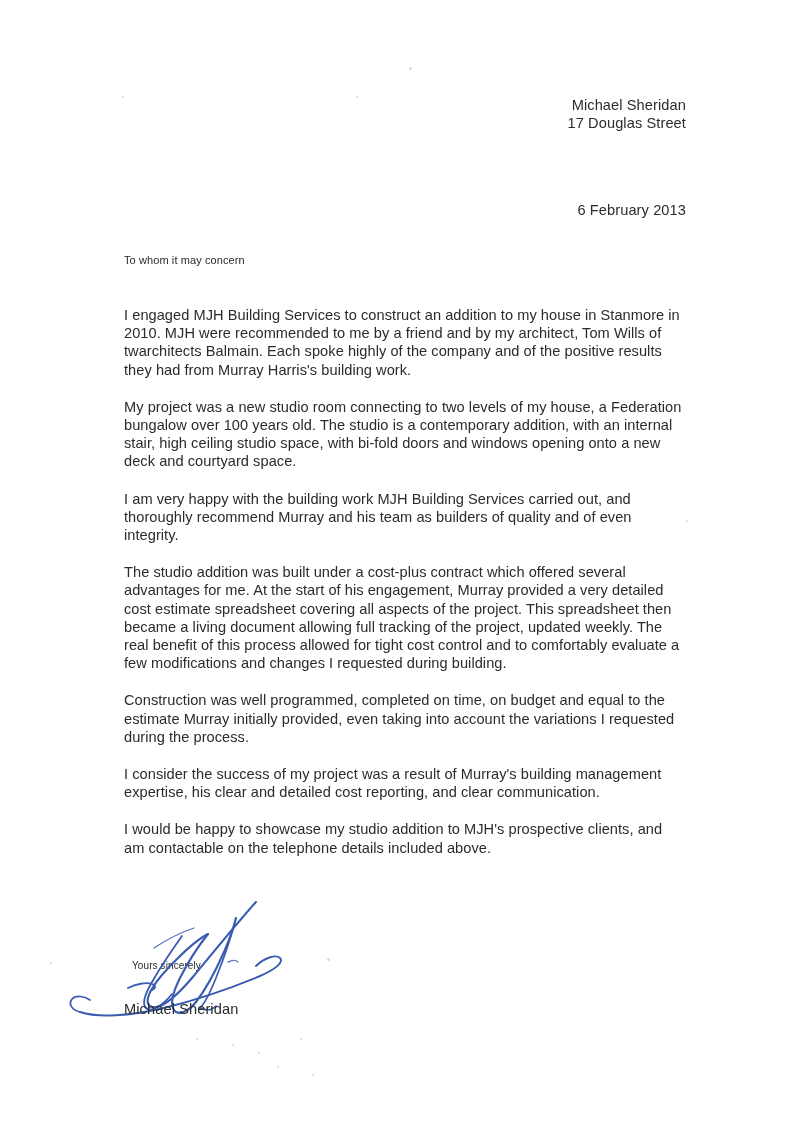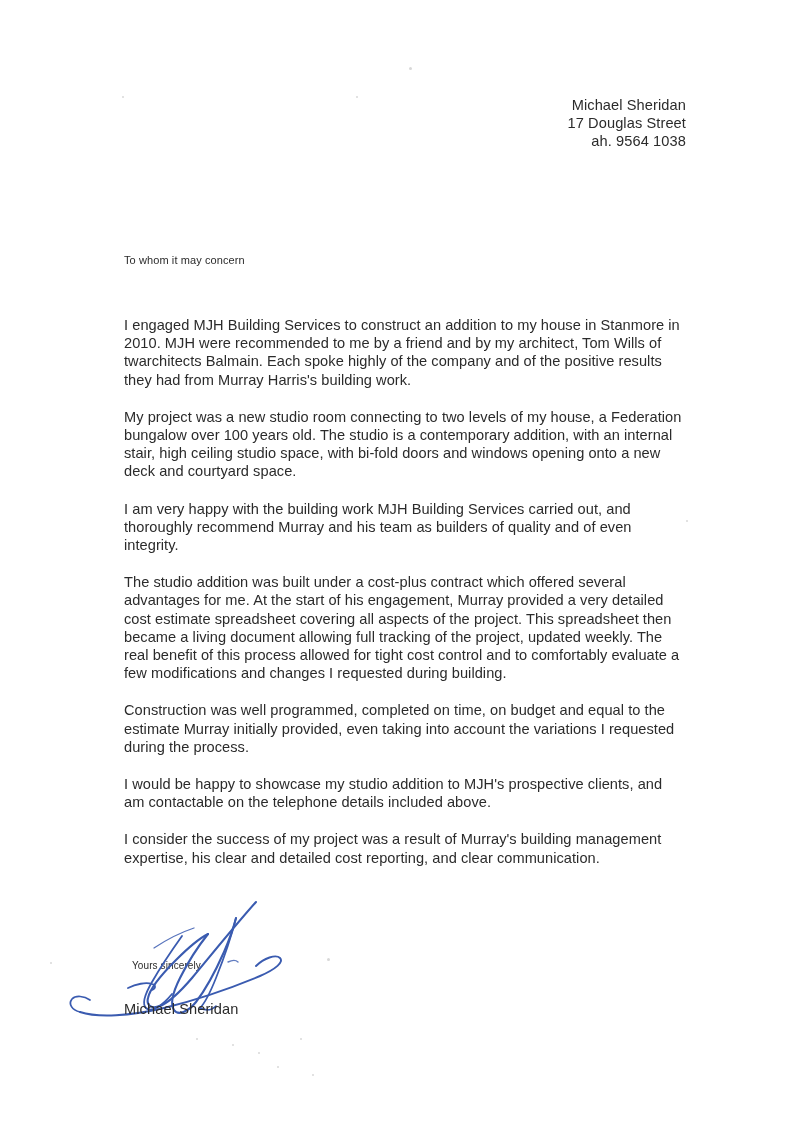--- a/index.html
+++ b/index.html
@@ -58,21 +58,21 @@
   .body-block {
     position: absolute;
     left: 124px;
     top: 300px;
     width: 560px;
   }
   .para {
     font-size: 14.6px;
     line-height: 18.2px;
     letter-spacing: 0.05px;
-    margin: 16px 0 19px 0;
+    margin: 6px 0 19px 0;
     text-align: left;
   }
   .para:last-child { margin-bottom: 0; }
 
   
   .closing {
     position: absolute;
     left: 132px;
     top: 913px;
     font-size: 10px;
@@ -118,34 +118,34 @@
   <div class="speck" style="left:232px;top:1044px;width:2px;height:2px;"></div>
   <div class="speck" style="left:258px;top:1052px;width:2px;height:2px;"></div>
   <div class="speck" style="left:277px;top:1066px;width:2px;height:2px;"></div>
   <div class="speck" style="left:300px;top:1038px;width:2px;height:2px;"></div>
   <div class="speck" style="left:196px;top:1038px;width:2px;height:2px;"></div>
   <div class="speck" style="left:312px;top:1074px;width:2px;height:2px;"></div>
 
   <div class="sender-block">
     <div class="sender-line">Michael Sheridan</div>
     <div class="sender-line">17 Douglas Street</div>
-    <div class="sender-line">ah. 9564 1038</div>
   </div>
 
+  <div class="date-line">6 February 2013</div>
 
   <div class="salutation">To whom it may concern</div>
 
   <div class="body-block">
     <p class="para">I engaged MJH Building Services to construct an addition to my house in Stanmore in 2010. MJH were recommended to me by a friend and by my architect, Tom Wills of twarchitects Balmain. Each spoke highly of the company and of the positive results they had from Murray Harris's building work.</p>
     <p class="para">My project was a new studio room connecting to two levels of my house, a Federation bungalow over 100 years old. The studio is a contemporary addition, with an internal stair, high ceiling studio space, with bi-fold doors and windows opening onto a new deck and courtyard space.</p>
     <p class="para">I am very happy with the building work MJH Building Services carried out, and thoroughly recommend Murray and his team as builders of quality and of even integrity.</p>
     <p class="para">The studio addition was built under a cost-plus contract which offered several advantages for me. At the start of his engagement, Murray provided a very detailed cost estimate spreadsheet covering all aspects of the project. This spreadsheet then became a living document allowing full tracking of the project, updated weekly. The real benefit of this process allowed for tight cost control and to comfortably evaluate a few modifications and changes I requested during building.</p>
     <p class="para">Construction was well programmed, completed on time, on budget and equal to the estimate Murray initially provided, even taking into account the variations I requested during the process.</p>
+    <p class="para">I consider the success of my project was a result of Murray's building management expertise, his clear and detailed cost reporting, and clear communication.</p>
     <p class="para">I would be happy to showcase my studio addition to MJH's prospective clients, and am contactable on the telephone details included above.</p>
-    <p class="para">I consider the success of my project was a result of Murray's building management expertise, his clear and detailed cost reporting, and clear communication.</p>
   </div>
 
   <div class="closing">Yours sincerely</div>
 
   <svg class="signature" viewBox="0 0 260 130" xmlns="http://www.w3.org/2000/svg">
     <g fill="none" stroke="#3a5bb0" stroke-linecap="round" stroke-linejoin="round">
       <path d="M196,6 C178,26 152,58 132,82 C120,96 110,106 100,110 C92,113 86,110 88,102
                C90,92 102,78 116,64 C128,52 140,42 148,38" stroke-width="2.1"></path>
       <path d="M148,38 C140,48 128,66 120,82 C113,96 110,108 114,114 C118,120 128,116 136,106
                C146,93 156,74 164,56 C170,42 174,30 176,22" stroke-width="2.1"></path>

